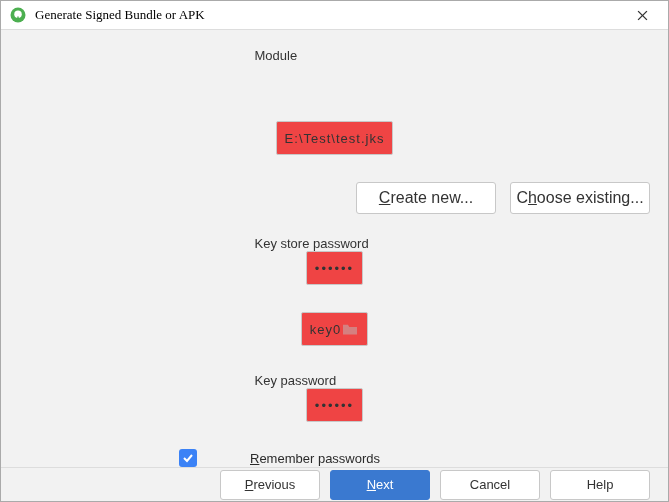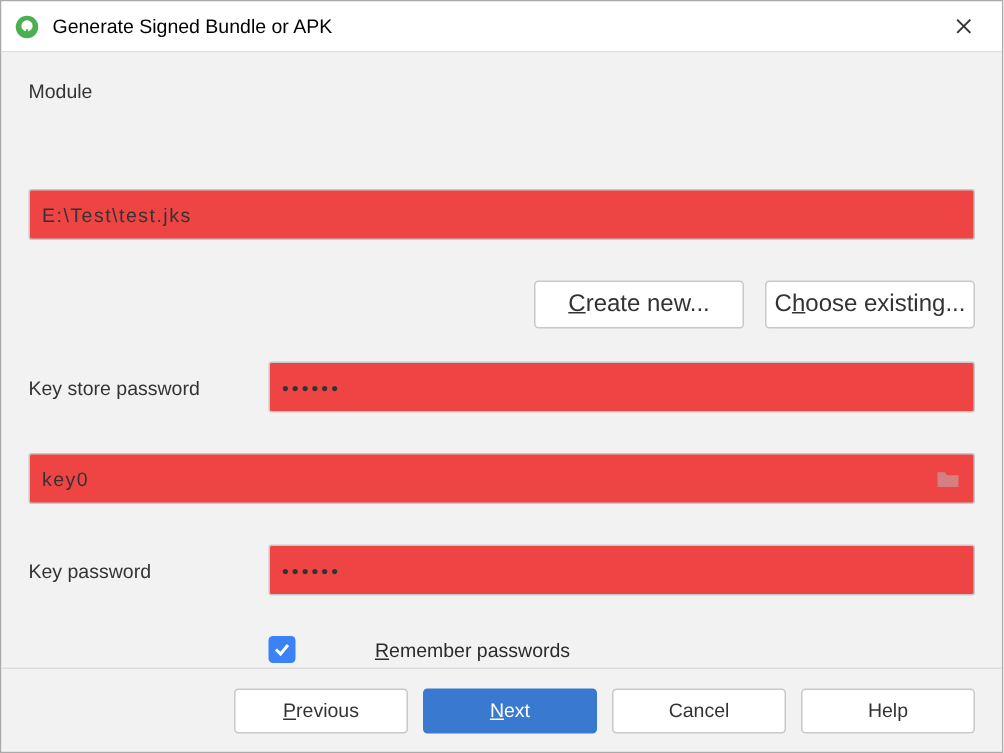--- a/index.html
+++ b/index.html
@@ -19,20 +19,21 @@
     flex-direction: column;
     position: relative;
   }
   .titlebar {
     height: 34px;
     display: flex;
     align-items: center;
     padding: 0 10px 0 8px;
     border-bottom: 1px solid #ddd;
     background: #fff;
+    font-family: Liberation Serif, serif;
   }
   .titlebar .app-icon {
     width: 18px; height: 18px;
     margin-right: 8px;
     display: flex; align-items:center; justify-content:center;
   }
   .titlebar .title { flex: 1; font-size: 13px; color: #000; }
   .titlebar .close {
     width: 32px; height: 28px;
     display: flex; align-items:center; justify-content:center;
@@ -41,20 +42,21 @@
   }
   .body {
     flex: 1;
     background: #f2f2f2;
     padding: 18px 18px 0 18px;
   }
   .form-row {
     display: flex;
     align-items: center;
     margin-bottom: 27px;
+    flex-direction: column;
   }
   .form-row.space-above { margin-top: 58px; }
   .label-col {
     width: 160px;
     color: #333;
     font-size: 13px;
   }
   .field-col {
     flex: 1;
     display: flex;
@@ -141,21 +143,21 @@
     height: 56px;
     border-top: 1px solid #ddd;
     background: #f2f2f2;
     display: flex;
     align-items: center;
     justify-content: flex-end;
     padding: 0 18px;
     gap: 10px;
   }
   .footer .fbtn {
-    width: 116px;
+    width: 100px;
     height: 30px;
     border: 1px solid #c8c8c8;
     border-radius: 3px;
     background: #fff;
     display: flex;
     align-items:center;
     justify-content:center;
     font-size: 13px;
     color: #333;
     cursor: default;

